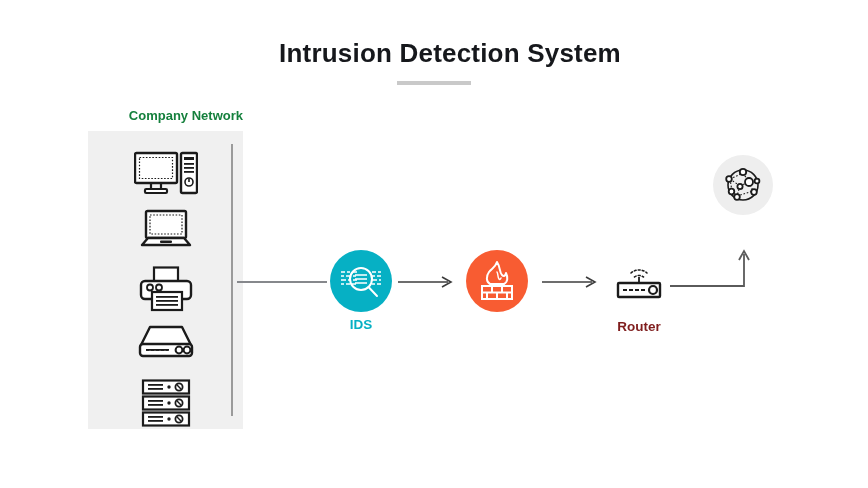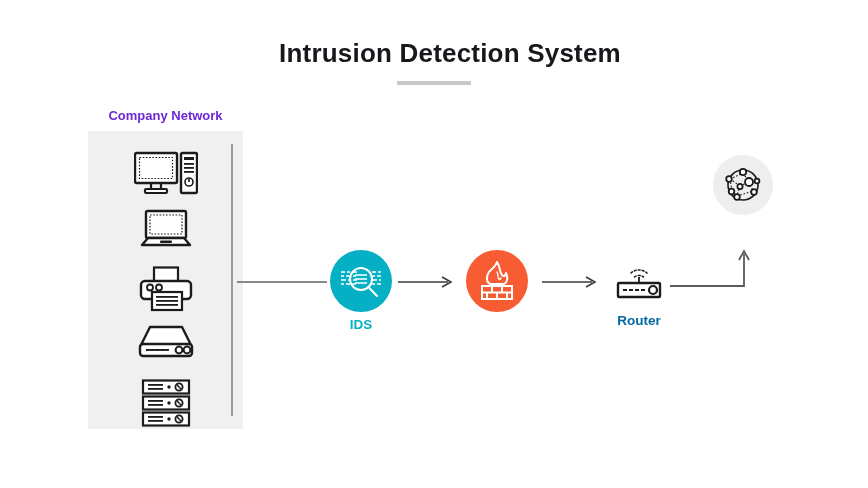--- a/index.html
+++ b/index.html
@@ -36,24 +36,24 @@
     height: 4px;
     background: #c9c9c9;
   }
 
   
   #network-label {
     position: absolute;
     top: 108px;
     left: 88px;
     width: 155px;
-    text-align: center;
+    text-align: right;
     font-size: 13px;
     font-weight: bold;
-    color: #6d28d9;
+    color: #15803d;
   }
   #network-panel {
     position: absolute;
     top: 131px;
     left: 88px;
     width: 155px;
     height: 298px;
     background: #f0f0f0;
   }
   #network-bus {
@@ -118,21 +118,21 @@
   #node-router   { top: 252px; left: 579px; }
   #node-internet { top: 155px; left: 683px; }
 
   #node-ids .node-circle      { background: #06b0c4; }
   #node-firewall .node-circle { background: #f85c32; }
   #node-internet .node-circle { background: #eeeeee; width: 60px; height: 60px; }
   #node-router .node-circle   { background: transparent; width: 62px; height: 58px; }
 
   #node-ids .node-label      { color: #06b0c4; }
   #node-firewall .node-label { color: #f85c32; }
-  #node-router .node-label   { color: #0369a1; margin-top: 3px; }
+  #node-router .node-label   { color: #7f1d1d; margin-top: 9px; }
   #node-internet .node-label { color: #16181c; margin-top: 12px; }
 </style>
 </head>
 <body>
 
 <div id="title">Intrusion Detection System</div>
 <div id="title-rule"></div>
 
 <div id="network-label">Company Network</div>
 

